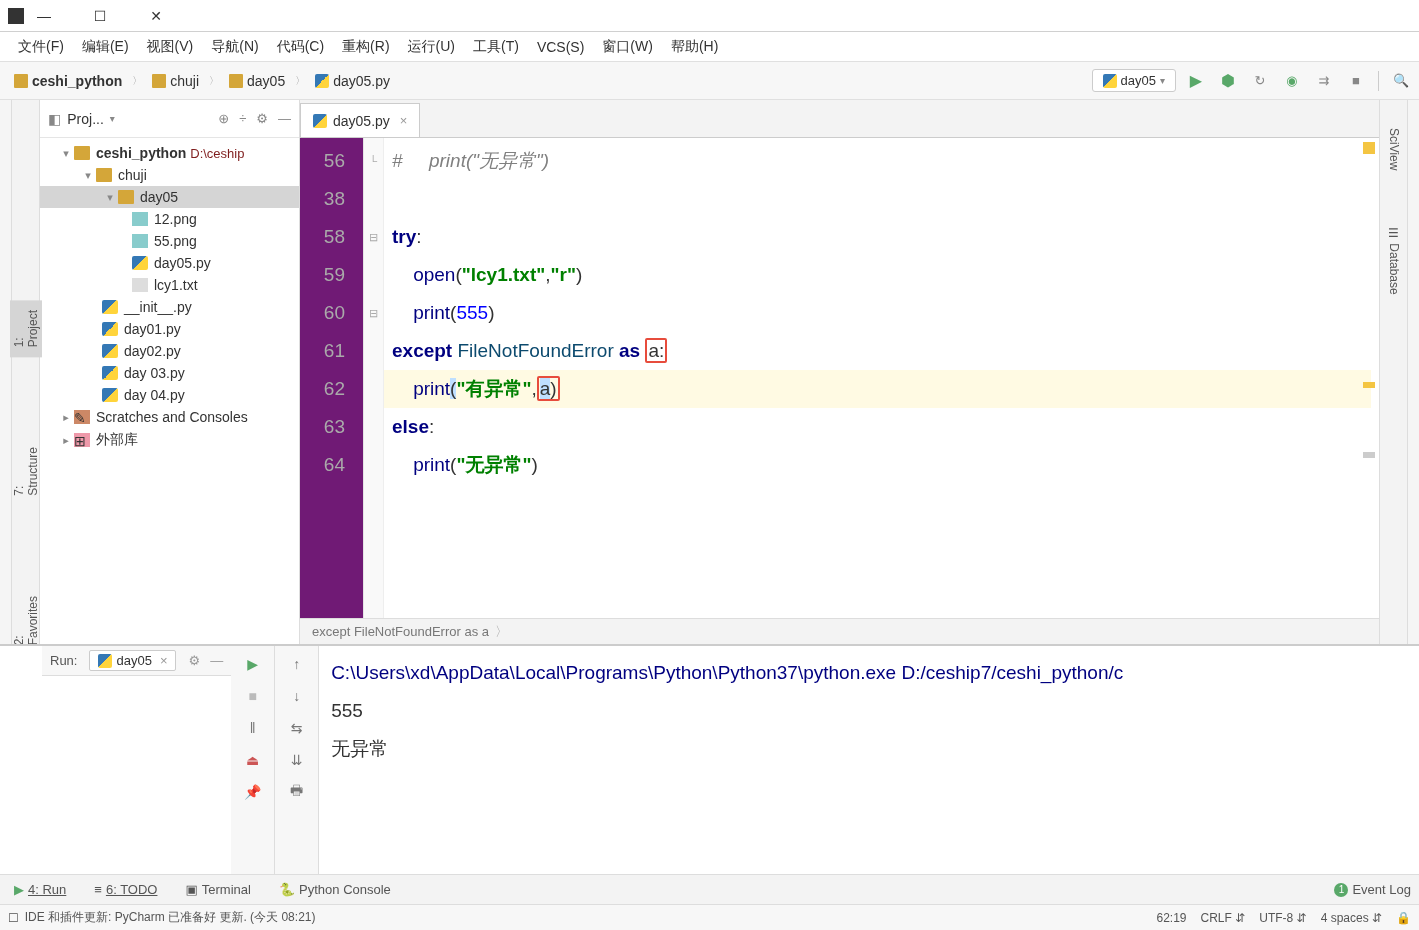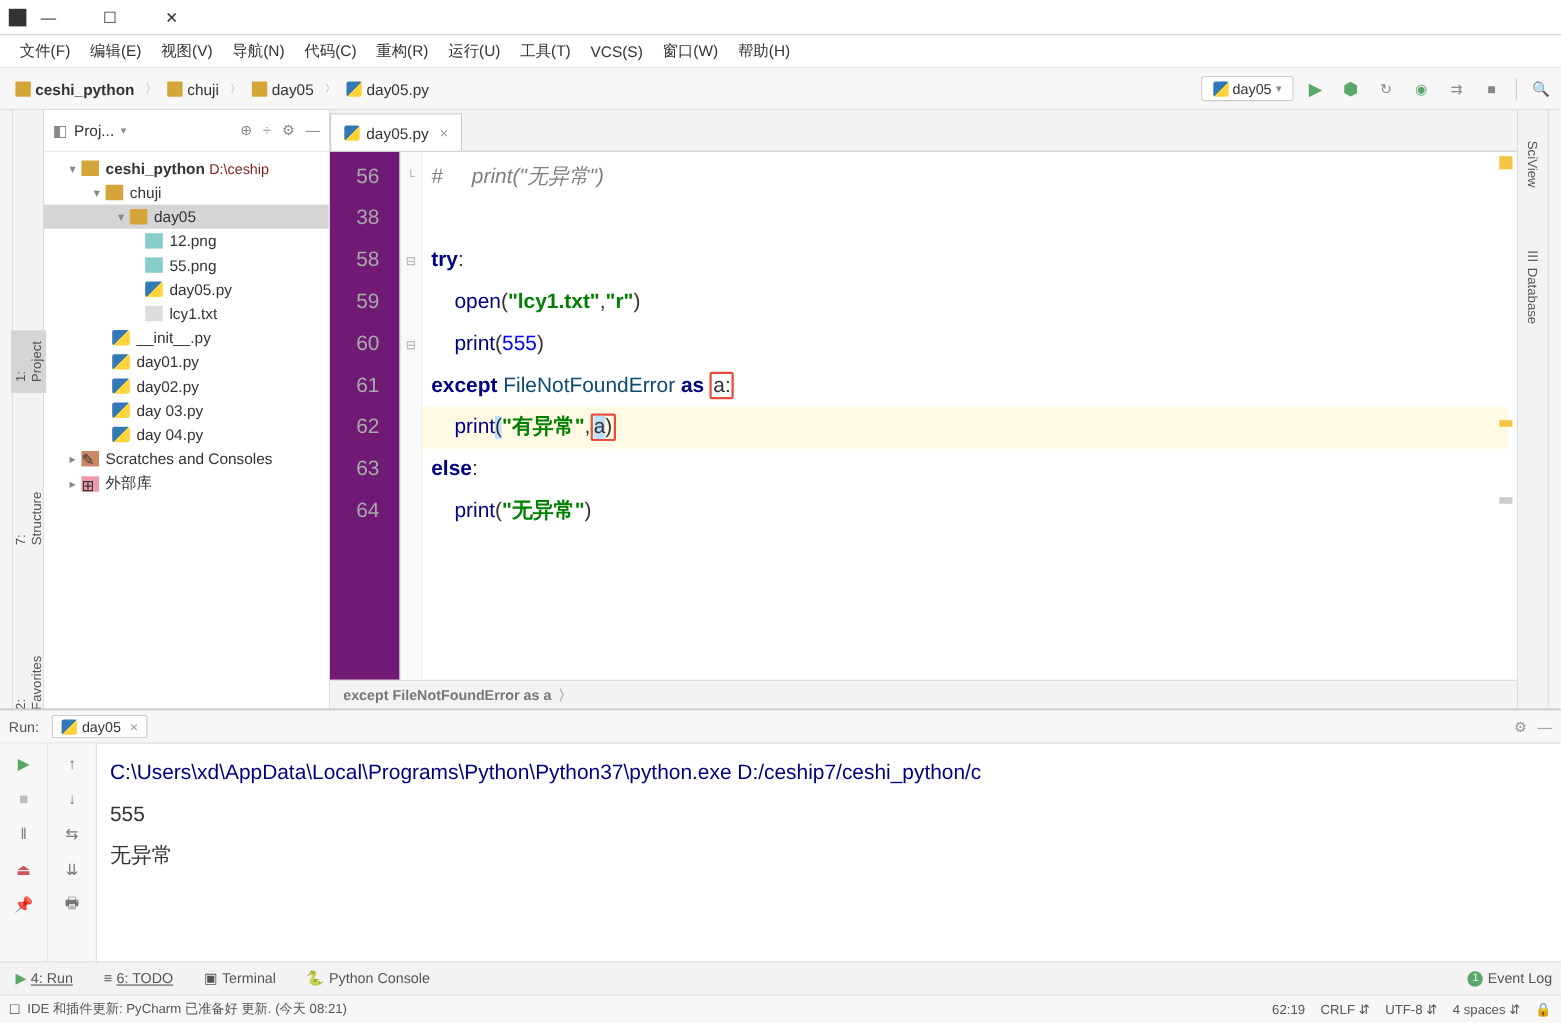--- a/index.html
+++ b/index.html
@@ -55,26 +55,26 @@
 .code-line { height: 38px; line-height: 38px; white-space: pre; }
 .code-line.hl { background: #fffae3; margin-left: -8px; padding-left: 8px; }
 .c-comment { color: #808080; font-style: italic; }
 .c-keyword { color: #000080; font-weight: bold; }
 .c-builtin { color: #000080; }
 .c-string { color: #008000; font-weight: bold; }
 .c-num { color: #0000ff; }
 .c-type { color: #0c4a6e; }
 .box-red { border: 2px solid #e74c3c; padding: 0 1px; border-radius: 2px; }
 .sel-bg { background: #bfdfff; }
-.breadcrumb-strip { height: 26px; background: #f3f3f3; border-top: 1px solid #ddd; display: flex; align-items: center; padding: 0 12px; font-size: 13px; color: #777; font-weight: bold; }
+.breadcrumb-strip { height: 26px; background: #f3f3f3; border-top: 1px solid #ddd; display: flex; align-items: center; padding: 0 12px; font-size: 13px; color: #777; }
 .right-tabs { width: 28px; background: #f3f3f3; border-left: 1px solid #ddd; display: flex; flex-direction: column; align-items: center; padding-top: 20px; gap: 40px; font-size: 12px; color: #555; }
 .right-tab { writing-mode: vertical-rl; padding: 8px 2px; }
 .minimap { position: absolute; right: 4px; top: 4px; width: 12px; height: 400px; }
 .mm-mark { position: absolute; right: 0; width: 12px; height: 12px; }
-.run-panel { height: 230px; border-top: 2px solid #ccc; display: flex; flex-direction: column; }
+.run-panel { height: 230px; border-top: 2px solid #ccc; display: flex; flex-direction: row; padding-left: 42px; }
 .run-header { height: 30px; display: flex; align-items: center; padding: 0 8px; background: #f7f7f7; border-bottom: 1px solid #ddd; gap: 12px; font-size: 13px; }
 .run-title { color: #555; }
 .run-tab { display: flex; align-items: center; gap: 4px; padding: 2px 8px; background: #fff; border: 1px solid #ccc; border-radius: 2px; }
 .run-body { flex: 1; display: flex; }
 .run-toolbar { width: 44px; background: #f7f7f7; border-right: 1px solid #ddd; display: flex; flex-direction: column; align-items: center; padding: 8px 0; gap: 12px; }
 .run-toolbar2 { width: 44px; background: #f7f7f7; border-right: 1px solid #ddd; display: flex; flex-direction: column; align-items: center; padding: 8px 0; gap: 12px; }
 .rt-btn { width: 20px; height: 20px; display: flex; align-items: center; justify-content: center; color: #777; font-size: 14px; }
 .console { flex: 1; padding: 8px 12px; font-family: Consolas, monospace; font-size: 19px; line-height: 38px; }
 .console-path { color: #000080; }
 .console-text { color: #333; }

